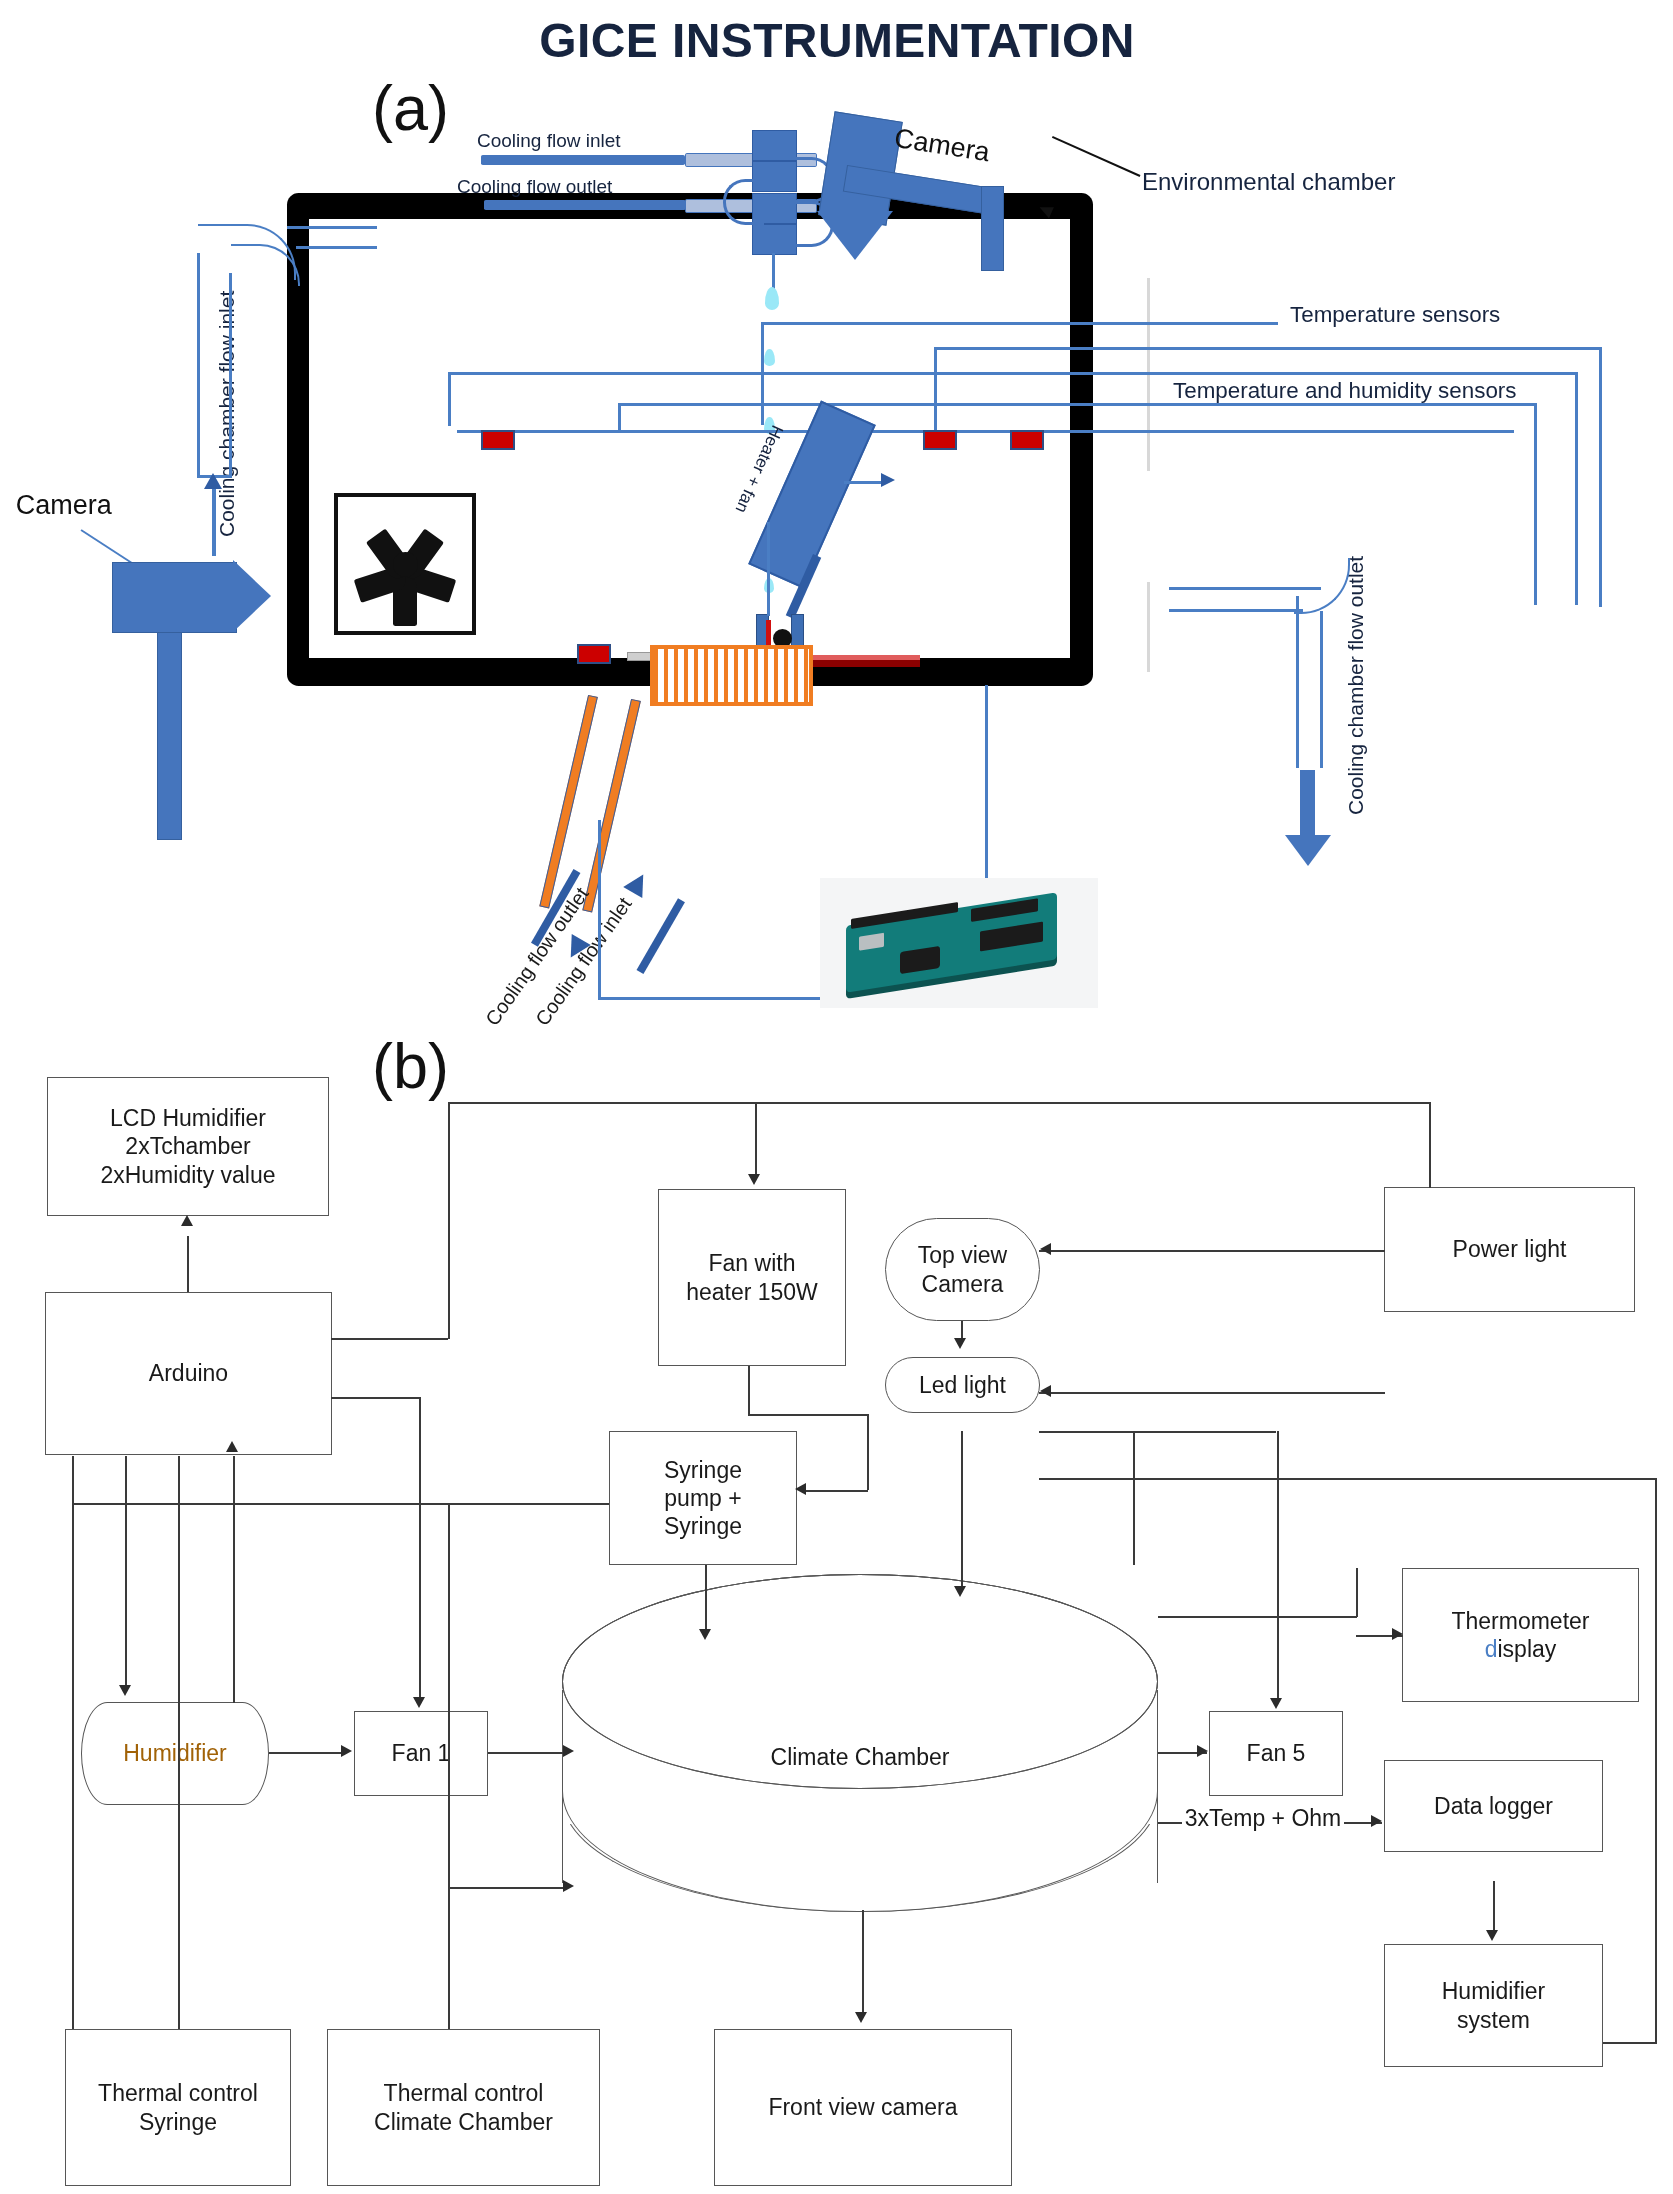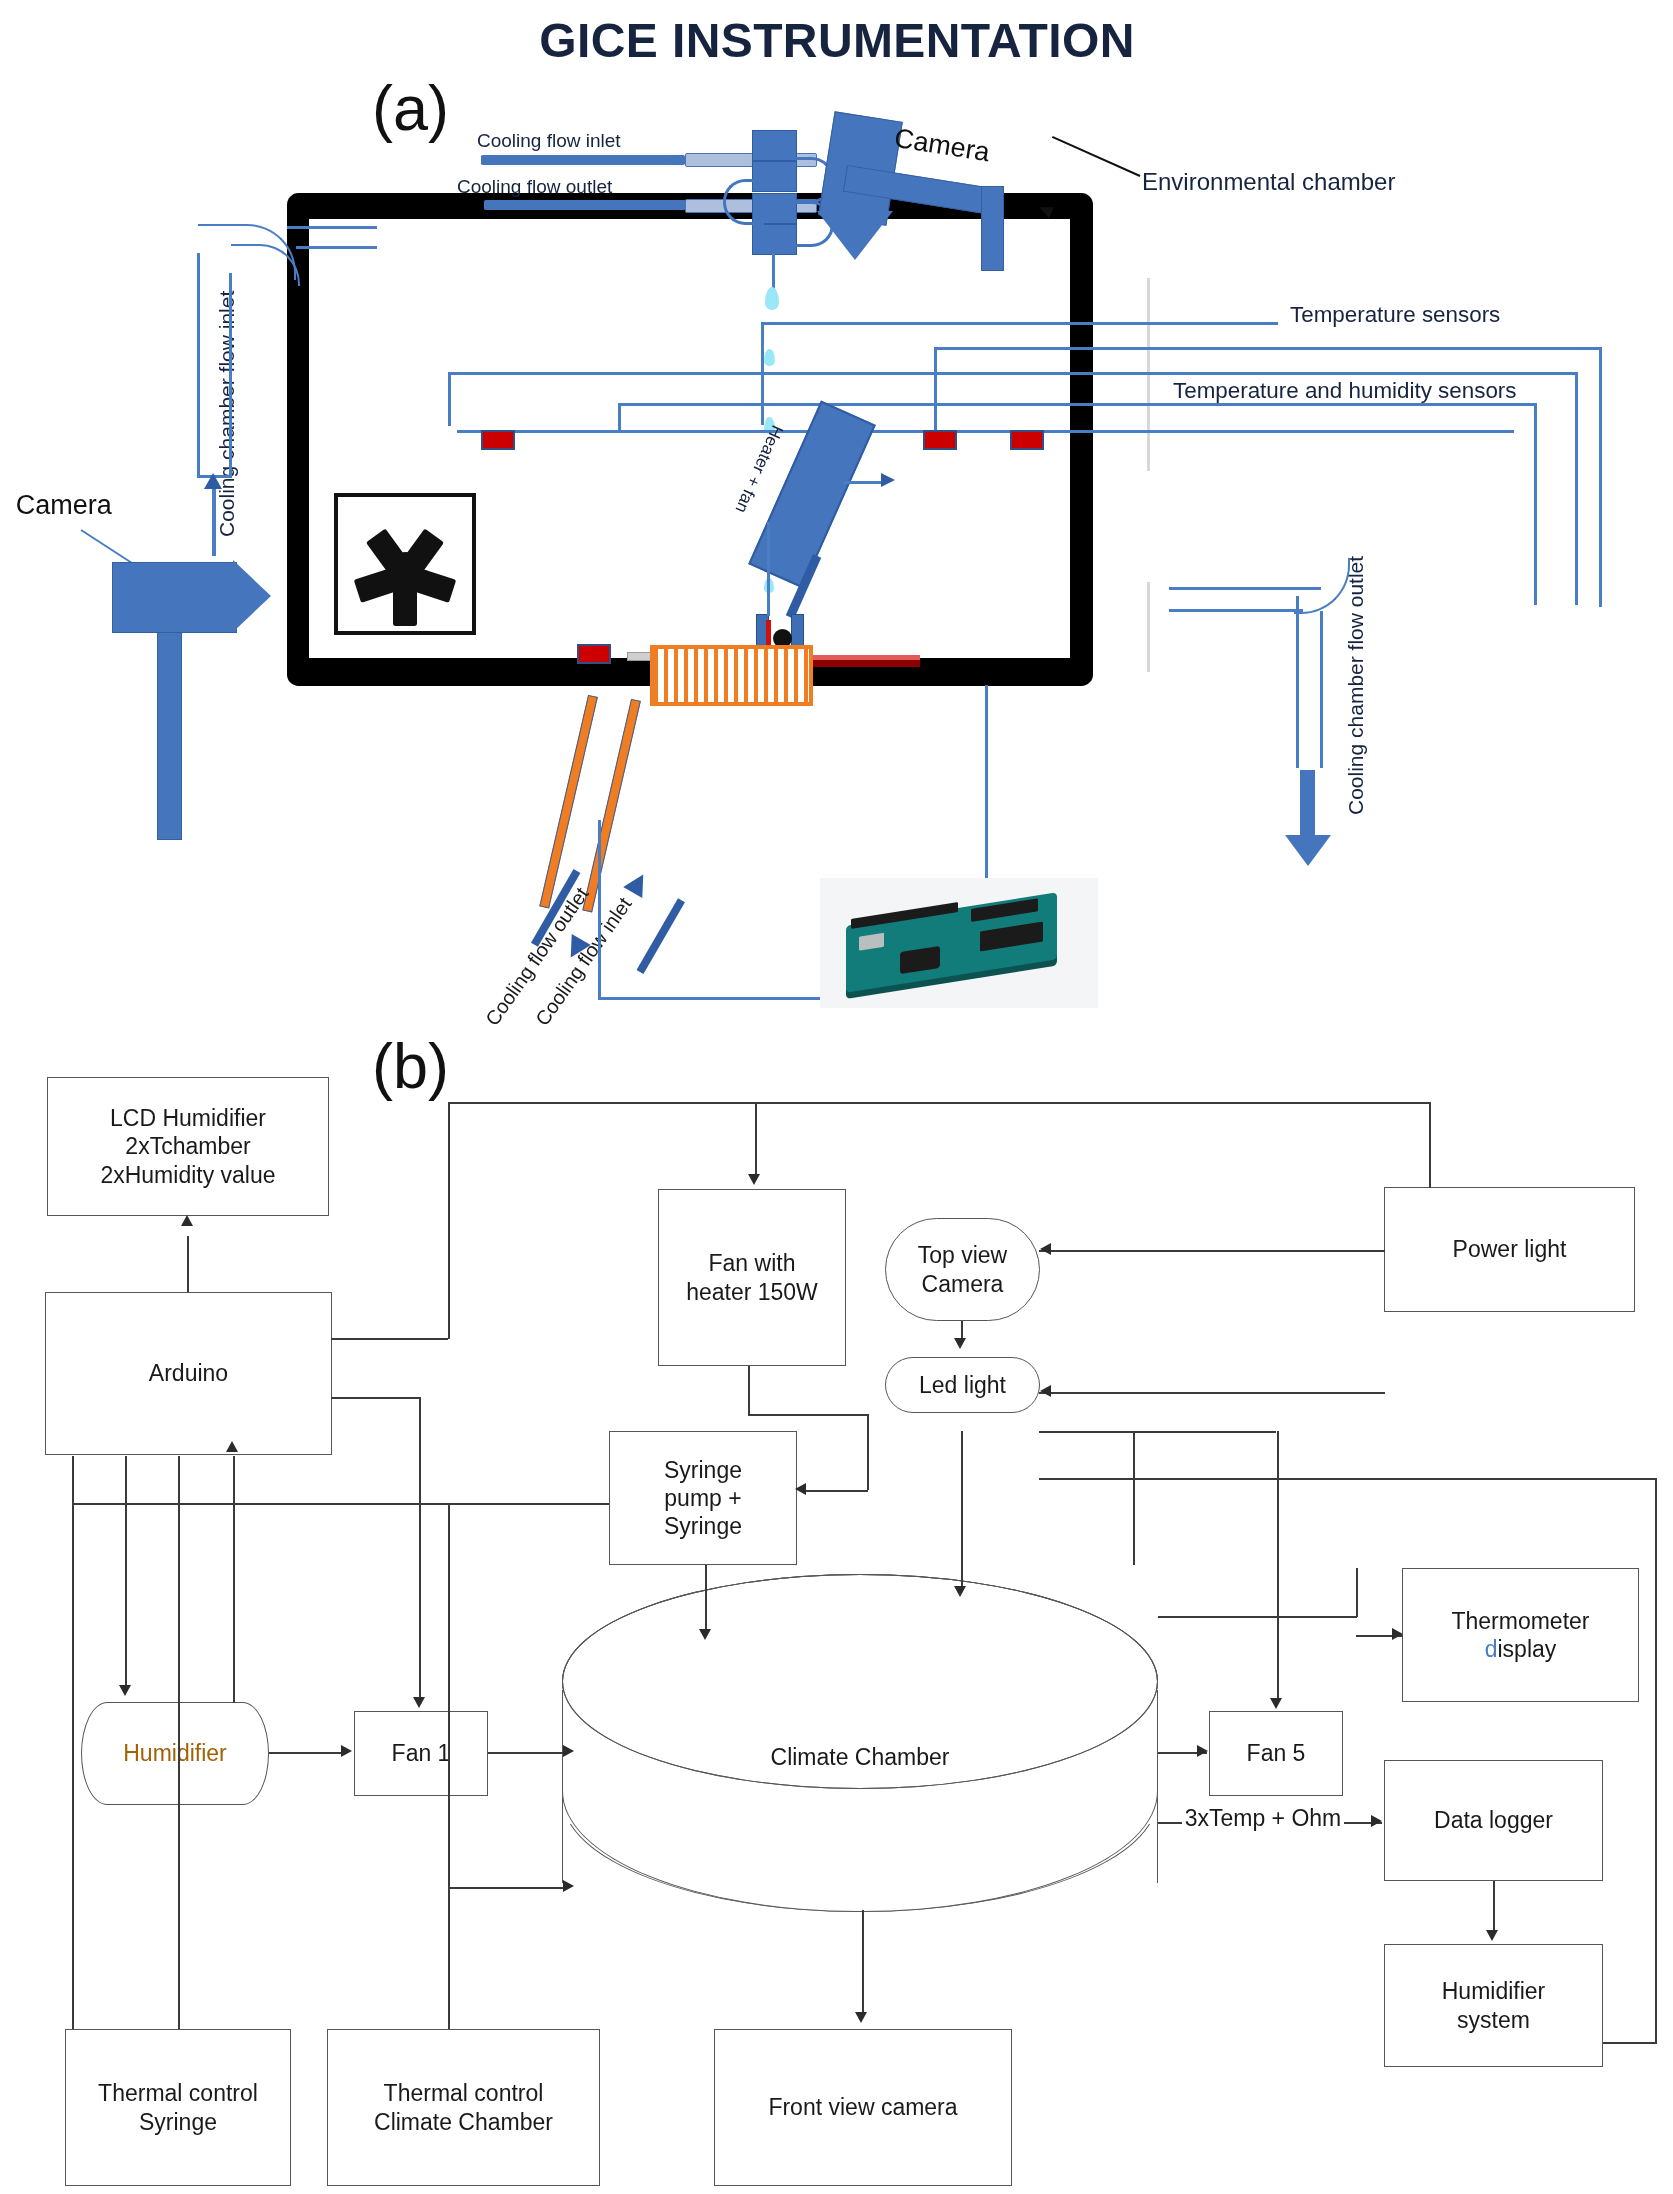--- a/index.html
+++ b/index.html
@@ -292,21 +292,21 @@
   <div class="abs" style="left:0;top:134px;width:596px;height:193px;border-left:1.8px solid #565656;border-right:1.8px solid #565656;box-sizing:border-box;background:#fff;"></div>
   <div class="abs" style="left:0;top:242px;width:596px;height:114px;border:1.8px solid #565656;border-top:none;border-radius:0 0 50% 50%/0 0 100% 100%;box-sizing:border-box;background:#fff;"></div>
   <div class="abs" style="left:0;top:18px;width:596px;height:215px;border:1.8px solid #565656;border-radius:50%;box-sizing:border-box;background:#fff;"></div>
   <div class="abs" style="left:0;top:134px;width:596px;height:134px;background:#fff;border-left:1.8px solid #565656;border-right:1.8px solid #565656;box-sizing:border-box;"></div>
   <div class="abs" style="left:0;top:18px;width:596px;height:215px;border:1.8px solid #565656;border-radius:50%;box-sizing:border-box;background:transparent;"></div>
   <div class="abs" style="left:0;top:233px;width:596px;height:123px;border:1.8px solid #565656;border-top:none;border-radius:0 0 296px 296px/0 0 121px 121px;box-sizing:border-box;background:#fff;"></div>
   <div class="abs" style="left:0;top:18px;width:596px;height:215px;border:1.8px solid #565656;border-radius:50%;box-sizing:border-box;"></div>
   <div class="abs" style="left:0;top:188px;width:596px;height:175px;text-align:center;font-size:23px;color:#1a1a1a;">Climate Chamber</div>
 </div>
 
-<div class="box" style="left:1384px;top:1760px;width:219px;height:121px;justify-content:center;">
+<div class="box" style="left:1384px;top:1760px;width:219px;height:92px;justify-content:center;">
   <span>Data logger</span>
 </div>
 
 <div class="box" style="left:1384px;top:1944px;width:219px;height:123px;flex-direction:column;">
   <span>Humidifier</span>
   <span>system</span>
 </div>
 
 <div class="box" style="left:65px;top:2029px;width:226px;height:157px;flex-direction:column;">
   <span>Thermal control</span>

